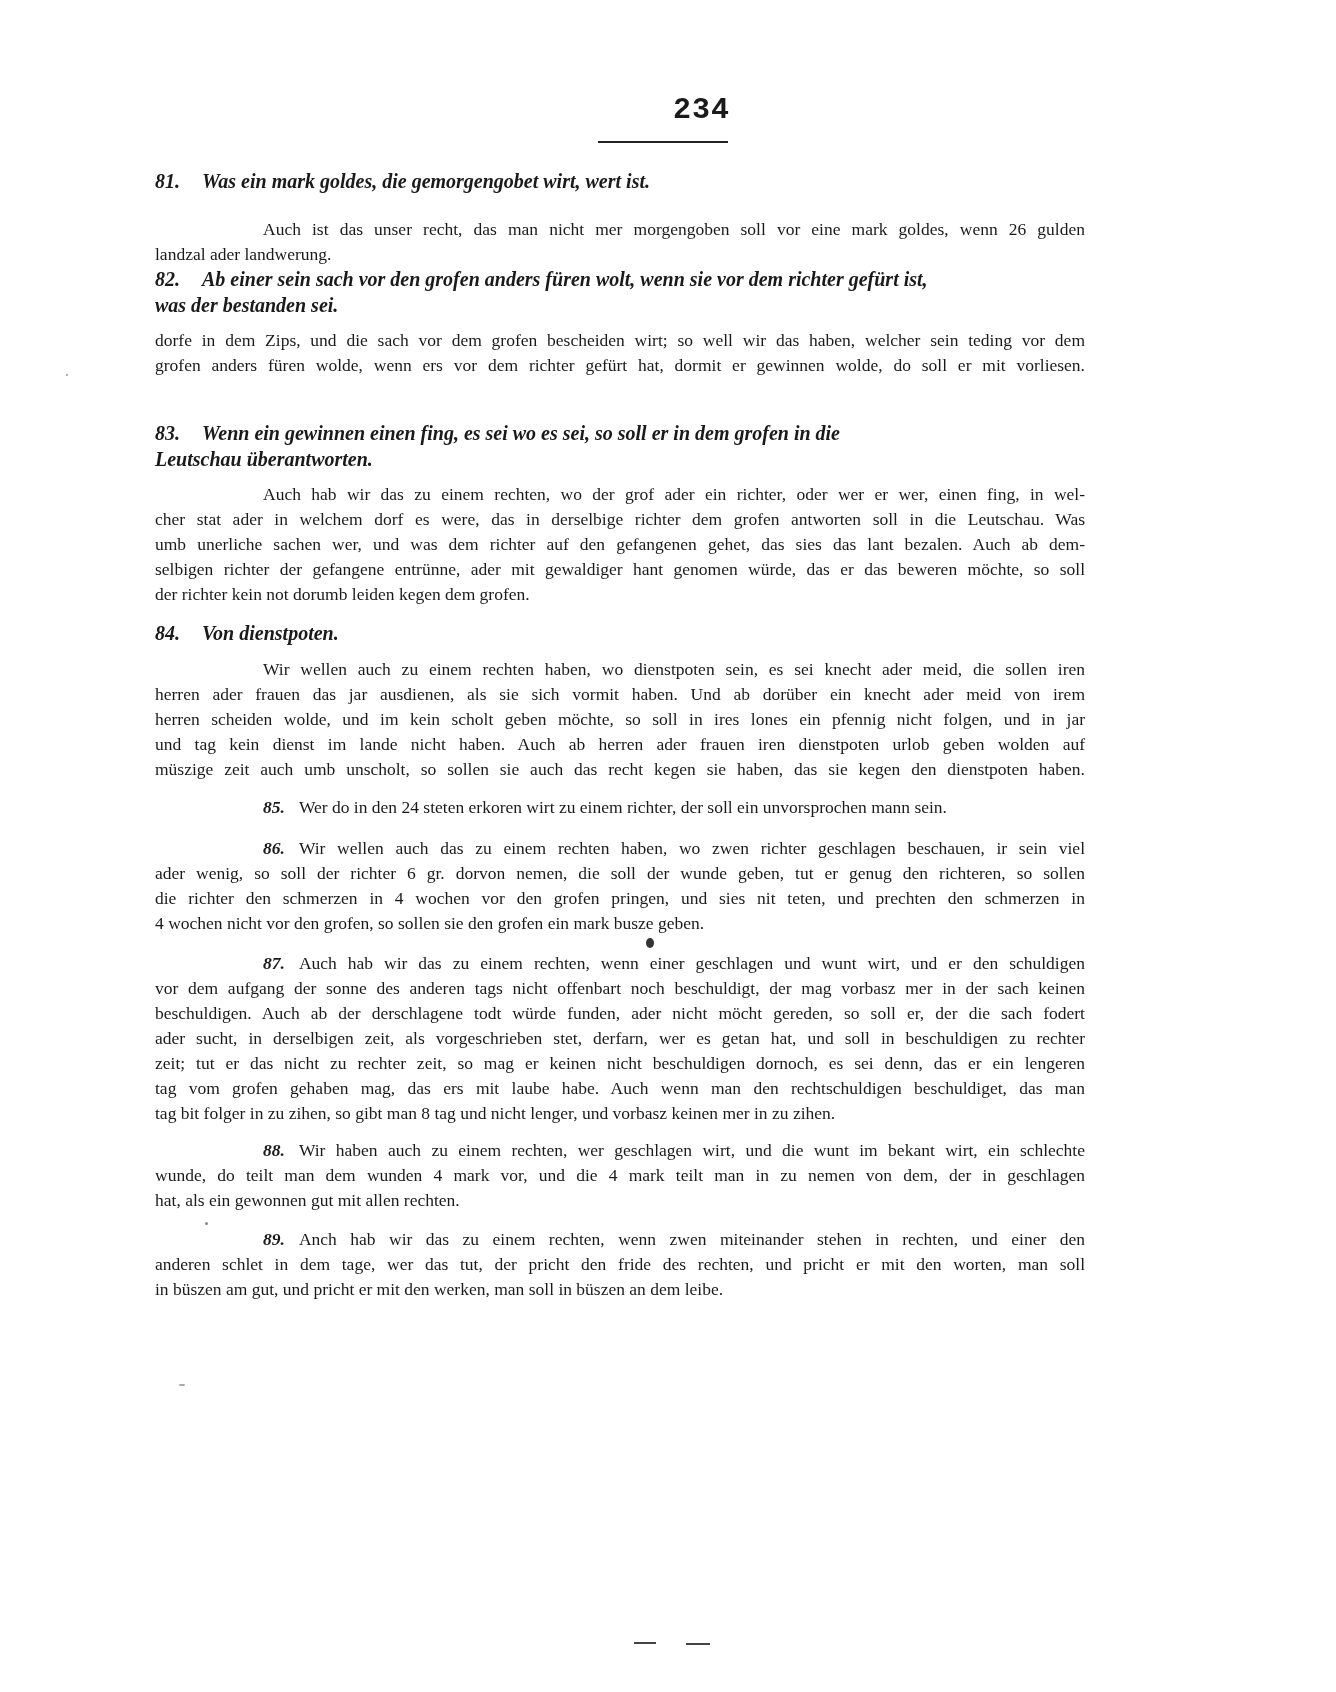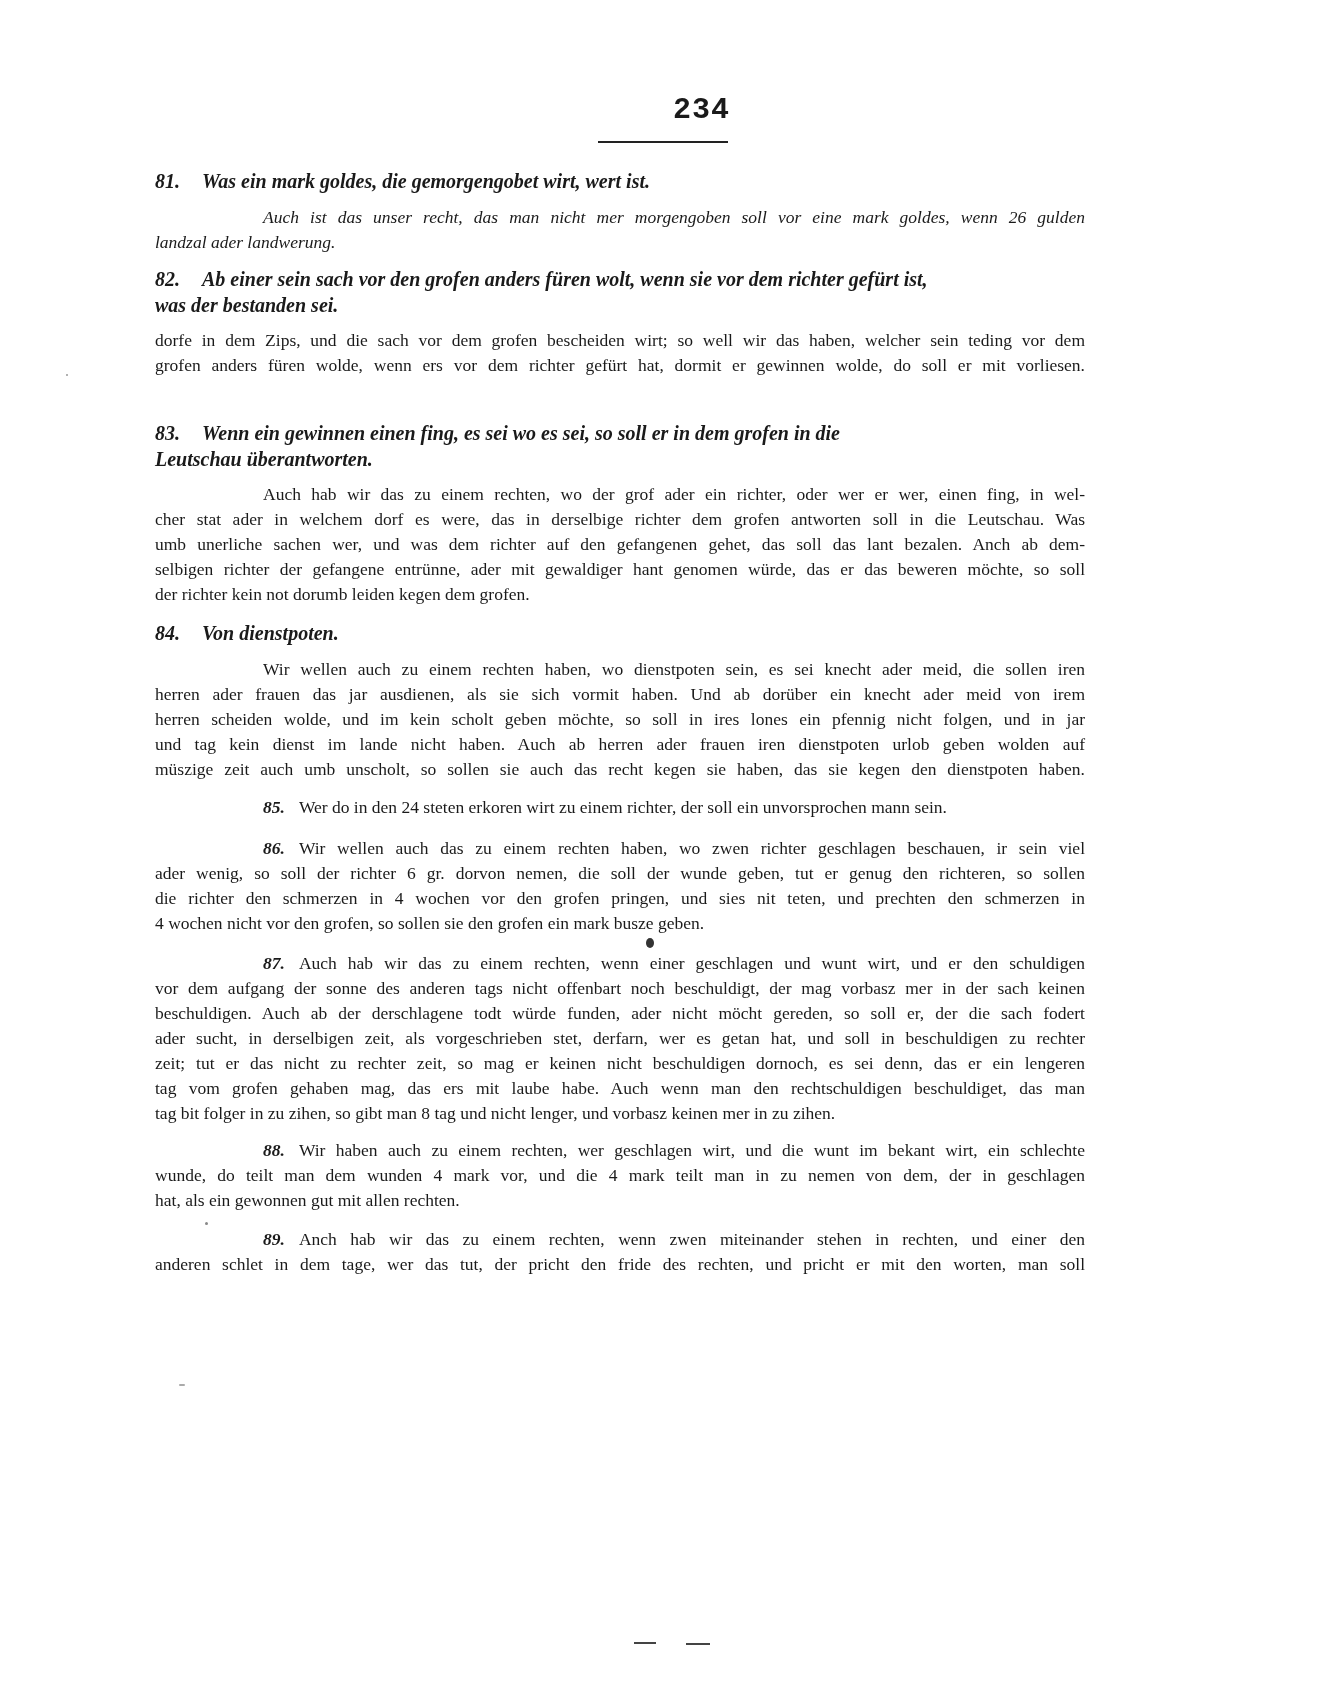--- a/index.html
+++ b/index.html
@@ -27,21 +27,21 @@
 <div class="page">
 
   <div class="page-number">234</div>
   <div class="page-rule"></div>
 
   <div class="col" style="top:168px;">
     <div class="heading">
       <span class="num">81.</span><span>Was ein mark goldes, die gemorgengobet wirt, wert ist.</span>
     </div>
   </div>
-  <div class="col" style="top:205px;font-style:italic;">
+  <div class="col" style="top:217px;">
     <span class="line indent">Auch ist das unser recht, das man nicht mer morgengoben soll vor eine mark goldes, wenn 26 gulden</span>
     <span class="line last">landzal ader landwerung.</span>
   </div>
 
   <div class="col" style="top:266px;">
     <div class="heading">
       <span class="num">82.</span><span>Ab einer sein sach vor den grofen anders füren wolt, wenn sie vor dem richter gefürt ist,</span>
     </div>
     <div class="heading">
       <span>was der bestanden sei.</span>
@@ -56,21 +56,21 @@
     <div class="heading">
       <span class="num">83.</span><span>Wenn ein gewinnen einen fing, es sei wo es sei, so soll er in dem grofen in die</span>
     </div>
     <div class="heading">
       <span>Leutschau überantworten.</span>
     </div>
   </div>
   <div class="col" style="top:482px;">
     <span class="line indent">Auch hab wir das zu einem rechten, wo der grof ader ein richter, oder wer er wer, einen fing, in wel-</span>
     <span class="line">cher stat ader in welchem dorf es were, das in derselbige richter dem grofen antworten soll in die Leutschau. Was</span>
-    <span class="line">umb unerliche sachen wer, und was dem richter auf den gefangenen gehet, das soll das lant bezalen. Anch ab dem-</span>
+    <span class="line">umb unerliche sachen wer, und was dem richter auf den gefangenen gehet, das sies das lant bezalen. Auch ab dem-</span>
     <span class="line">selbigen richter der gefangene entrünne, ader mit gewaldiger hant genomen würde, das er das beweren möchte, so soll</span>
     <span class="line last">der richter kein not dorumb leiden kegen dem grofen.</span>
   </div>
 
   <div class="col" style="top:620px;">
     <div class="heading">
       <span class="num">84.</span><span>Von dienstpoten.</span>
     </div>
   </div>
   <div class="col" style="top:657px;">
@@ -104,20 +104,21 @@
 
   <div class="col" style="top:1138px;">
     <span class="line indent"><span class="num">88.</span><span>Wir haben auch zu einem rechten, wer geschlagen wirt, und die wunt im bekant wirt, ein schlechte</span></span>
     <span class="line">wunde, do teilt man dem wunden 4 mark vor, und die 4 mark teilt man in zu nemen von dem, der in geschlagen</span>
     <span class="line last">hat, als ein gewonnen gut mit allen rechten.</span>
   </div>
 
   <div class="col" style="top:1227px;">
     <span class="line indent"><span class="num">89.</span><span>Anch hab wir das zu einem rechten, wenn zwen miteinander stehen in rechten, und einer den</span></span>
     <span class="line">anderen schlet in dem tage, wer das tut, der pricht den fride des rechten, und pricht er mit den worten, man soll</span>
+    <span class="line last">in büszen am gut, und pricht er mit den werken, man soll in büszen an dem leibe.</span>
   </div>
 
   <div class="speck" style="left:646px;top:938px;width:8px;height:10px;"></div>
   <div class="speck" style="left:66px;top:374px;width:2px;height:2px;background:#999;"></div>
   <div class="speck" style="left:205px;top:1222px;width:3px;height:3px;background:#888;"></div>
   <div class="speck" style="left:179px;top:1384px;width:6px;height:2px;background:#aaa;border-radius:1px;"></div>
 
   <div class="dash" style="left:634px;top:1642px;width:22px;"></div>
   <div class="dash" style="left:686px;top:1643px;width:24px;"></div>
 </div>

